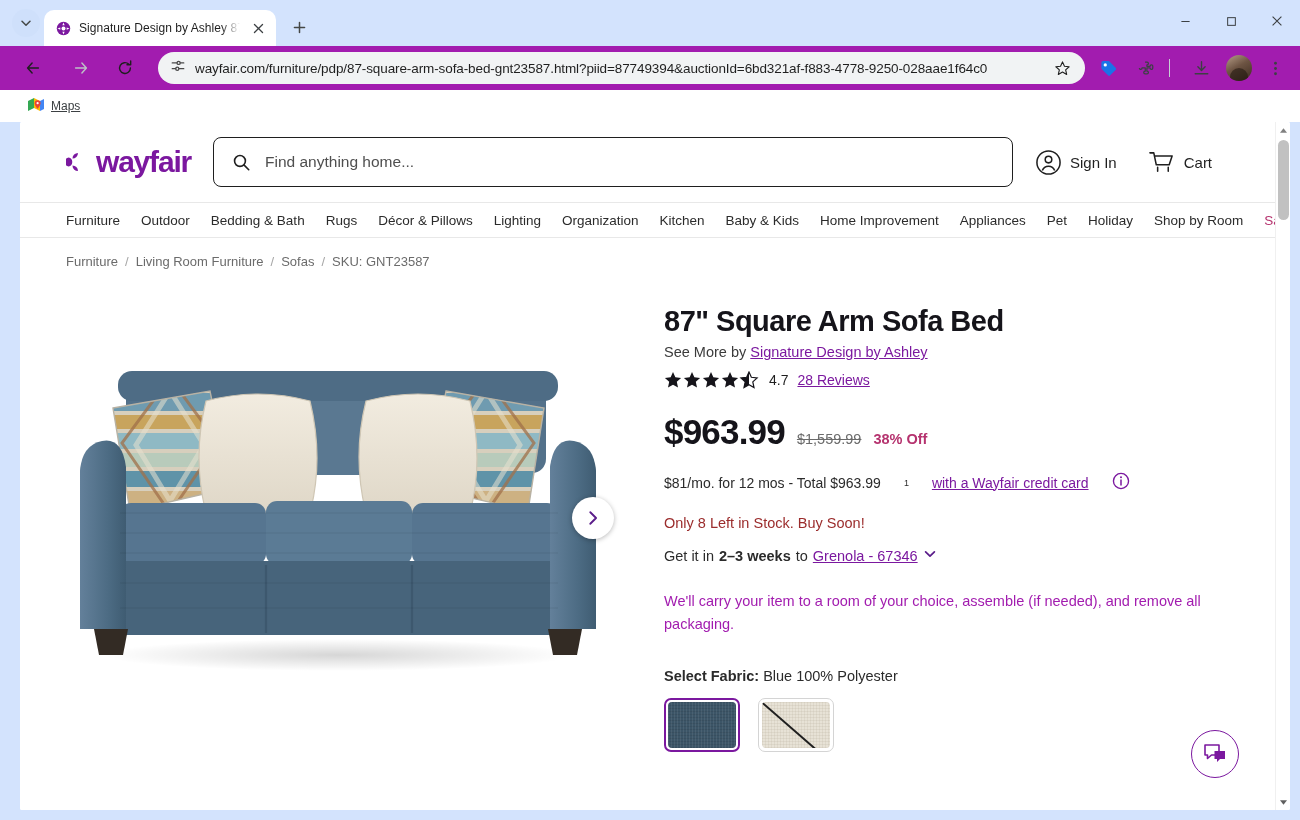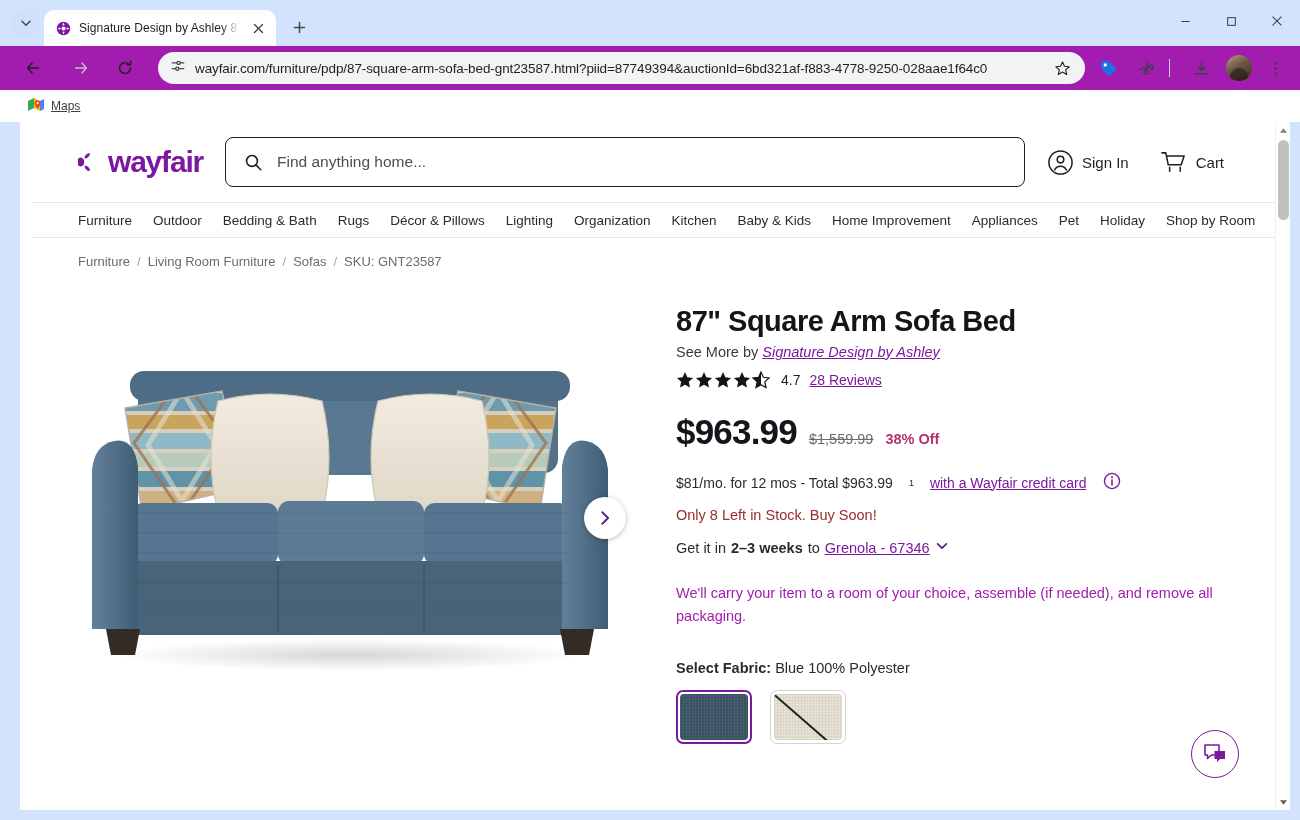--- a/index.html
+++ b/index.html
@@ -178,21 +178,20 @@
     border-radius: 2px;
     position: relative;
     overflow: hidden;
     display: flex;
   }
   .page {
     flex: 1 1 auto;
     overflow: hidden;
     position: relative;
     background: #fff;
-    padding-left: 12px;
   }
 
   
   .scrollbar {
     width: 15px;
     flex: 0 0 15px;
     background: #ffffff;
     border-left: 1px solid #f0f0f0;
     position: relative;
   }
@@ -302,21 +301,21 @@
     font-size: 29px;
     font-weight: bold;
     color: #15141a;
     letter-spacing: -0.5px;
     margin: 0 0 6px 0;
   }
   .p-brandline {
     font-size: 14.5px; color: #3b3b3b;
     margin-bottom: 11px;
   }
-  .p-brandline a { color: #7b189f; font-style: italic; }
+  .p-brandline a { color: #7b189f; }
   .p-rating {
     display: flex; align-items: center; gap: 9px;
     margin-bottom: 23px;
   }
   .stars { display: flex; gap: 1px; }
   .rating-num { font-size: 14px; color: #1f1f1f; }
   .rating-reviews { font-size: 14px; color: #7b189f; text-decoration: underline; }
 
   .price-row {
     display: flex; align-items: baseline; gap: 12px;
@@ -324,22 +323,22 @@
   }
   .price-main {
     font-size: 35px; font-weight: bold; color: #15141a;
     letter-spacing: -0.8px;
   }
   .price-was { font-size: 14.5px; color: #6b6b6b; text-decoration: line-through; }
   .price-off { font-size: 14.5px; color: #b5326e; font-weight: 600; }
 
   .financing {
     font-size: 14px; color: #2b2b2b;
-    display: flex; align-items: center; gap: 16px;
-    margin-bottom: 14px;
+    display: flex; align-items: center; gap: 23px;
+    margin-bottom: 22px;
   }
   .financing a { color: #7b189f; }
   .sup { font-size: 9px; vertical-align: super; }
 
   .stock {
     font-size: 14.5px; color: #9b2c2c; font-weight: 500;
     margin-bottom: 16px;
   }
   .getit {
     font-size: 14.5px; color: #2b2b2b;

